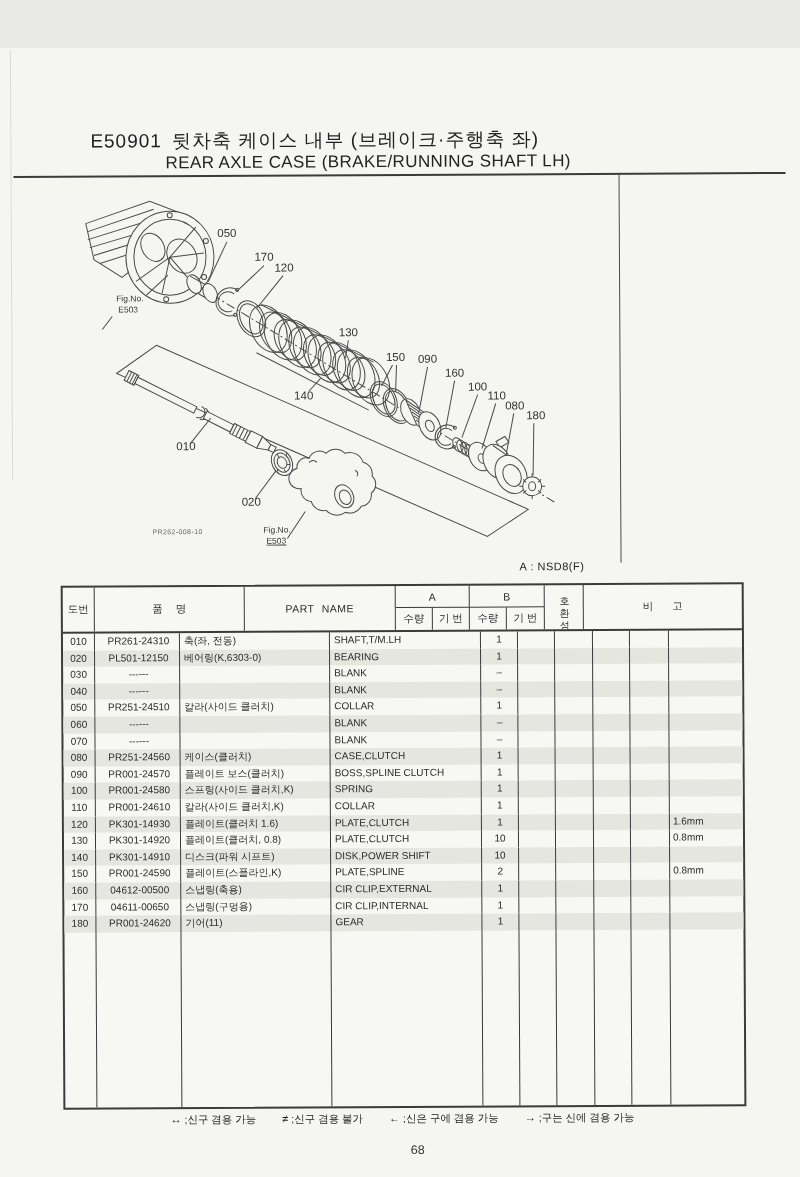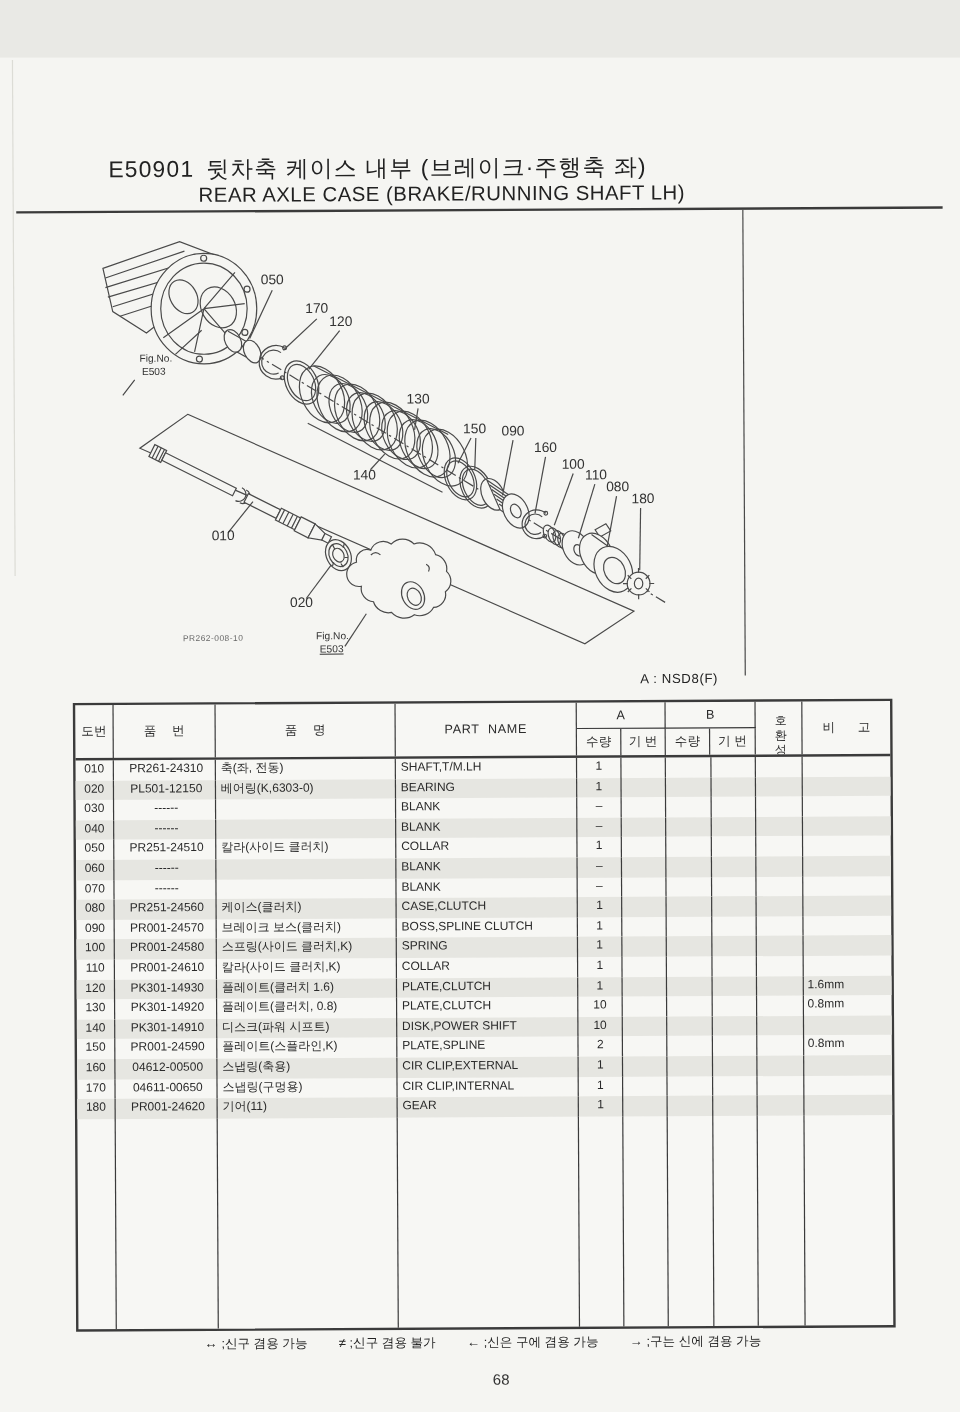--- a/index.html
+++ b/index.html
@@ -16,21 +16,21 @@
   .title-rule{position:absolute;left:16px;top:126px;width:772px;height:2px;background:#3b3b3b;}
   .vdivider{position:absolute;left:621px;top:128px;width:1px;height:388px;background:#4a4a4a;}
 
   .diagram{position:absolute;left:60px;top:140px;width:560px;height:380px;}
   .diagram .sk{stroke:#4a4a4a;stroke-width:1;fill:none;}
   .diagram .skf{stroke:#4a4a4a;stroke-width:1;fill:#f5f5f2;}
   .diagram text{fill:#333;font-size:11.5px;font-family:"Liberation Sans","DejaVu Sans",sans-serif;}
   .diagram text.small{font-size:8.5px;}
   .diagram text.tiny{font-size:7px;fill:#666;letter-spacing:0.4px;}
 
-  .model-note{position:absolute;left:534px;top:513px;font-size:11px;color:#222;letter-spacing:0.5px;}
+  .model-note{position:absolute;left:520px;top:513px;font-size:11px;color:#222;letter-spacing:0.5px;}
 
   .ptable{position:absolute;left:61px;top:536px;width:683px;height:524px;border:2px solid #3b3b3b;
           box-sizing:border-box;display:flex;flex-direction:column;background:#f7f7f4;}
   .thead{display:flex;height:44px;min-height:44px;border-bottom:2px solid #3b3b3b;font-size:10.5px;}
   .hc{border-right:1px solid #3b3b3b;box-sizing:border-box;display:flex;align-items:center;justify-content:center;overflow:hidden;}
   .hgroup{display:flex;flex-direction:column;box-sizing:border-box;}
   .ga{width:74px;} .gb{width:75px;}
   .hgroup .top{height:22px;border-bottom:1px solid #3b3b3b;border-right:1px solid #3b3b3b;
                box-sizing:border-box;display:flex;align-items:center;justify-content:center;}
   .hsplit{flex:1;display:flex;}
@@ -247,21 +247,20 @@
       <text x="127" y="261">010</text>
       <text x="192" y="317">020</text>
     </g>
   </svg>
 
   <div class="model-note">A : NSD8(F)</div>
 
   <div class="ptable">
     <div class="thead">
       <div class="hc hfull c-ref">도번</div>
-      <div class="hc hfull c-pno hk">품 번</div>
       <div class="hc hfull c-ko hk">품 명</div>
       <div class="hc hfull c-en hen">PART NAME</div>
       <div class="hgroup ga">
         <div class="top">A</div>
         <div class="hsplit">
           <div class="hc c-qa2">수량</div>
           <div class="hc c-sa2">기 번</div>
         </div>
       </div>
       <div class="hgroup gb">
@@ -367,21 +366,21 @@
             <div class="bc c-qa">1</div>
             <div class="bc c-sa"></div>
             <div class="bc c-qb"></div>
             <div class="bc c-sb"></div>
             <div class="bc c-comp"></div>
             <div class="bc c-rem"></div>
           </div>
           <div class="trow">
             <div class="bc c-ref">090</div>
             <div class="bc c-pno">PR001-24570</div>
-            <div class="bc c-ko">브레이크 보스(클러치)</div>
+            <div class="bc c-ko">플레이트 보스(클러치)</div>
             <div class="bc c-en">BOSS,SPLINE CLUTCH</div>
             <div class="bc c-qa">1</div>
             <div class="bc c-sa"></div>
             <div class="bc c-qb"></div>
             <div class="bc c-sb"></div>
             <div class="bc c-comp"></div>
             <div class="bc c-rem"></div>
           </div>
           <div class="trow shaded">
             <div class="bc c-ref">100</div>

